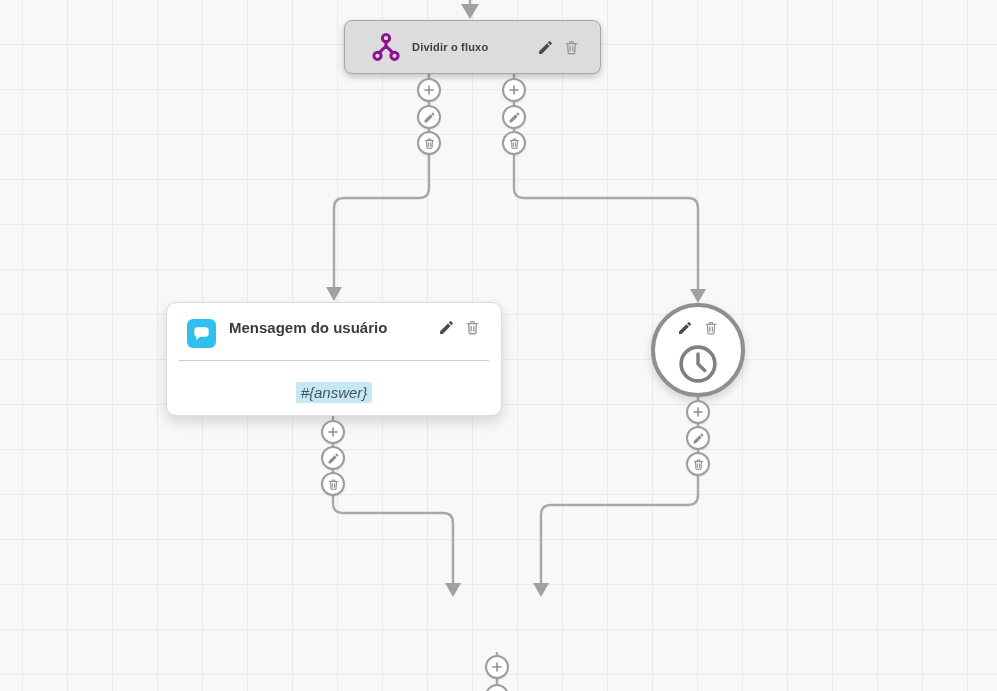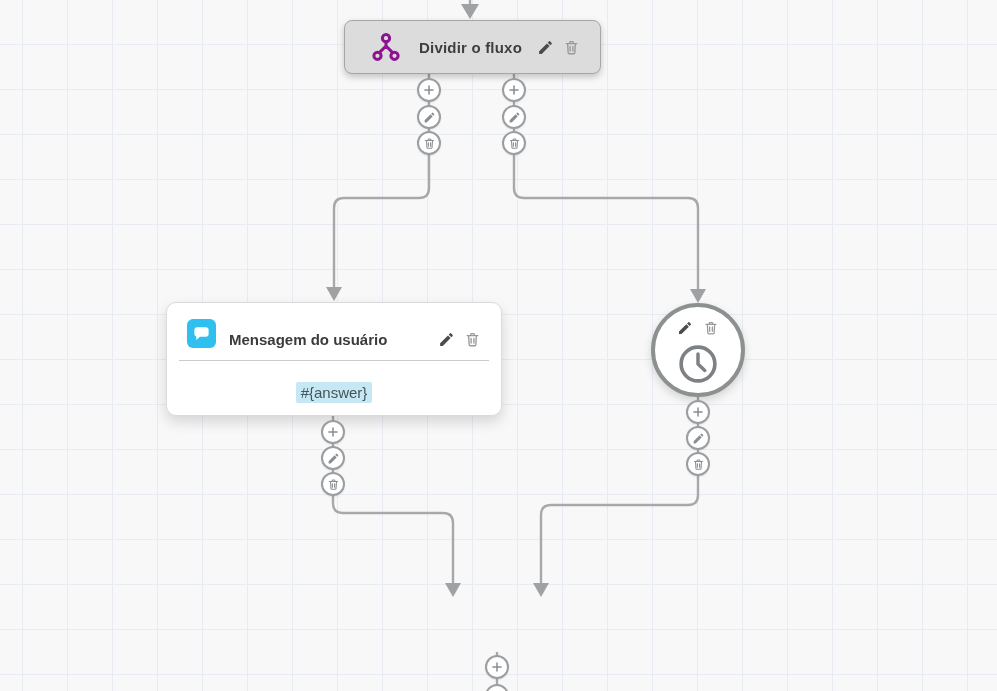--- a/index.html
+++ b/index.html
@@ -15,39 +15,39 @@
   }
   svg.connectors{position:absolute;left:0;top:0;z-index:1;}
 
   
   .gray-node{
     position:absolute;z-index:3;box-sizing:border-box;
     background:#dcdcdc;border:1px solid #a6a6a6;border-radius:8px;
     box-shadow:0 3px 7px rgba(0,0,0,.22);
     display:flex;align-items:center;padding:0 20px 0 26px;cursor:grab;
   }
-  .gray-node .node-label{font-size:15px;font-weight:700;color:#3e3e40;letter-spacing:.2px;white-space:nowrap;margin-left:7px;}
+  .gray-node .node-label{font-size:11px;font-weight:700;color:#3e3e40;letter-spacing:.2px;white-space:nowrap;}
   .node-icon{display:flex;align-items:center;margin-right:11px;}
   .node-actions{margin-left:auto;display:flex;align-items:center;gap:9px;}
   .icon-btn{background:none;border:none;padding:0;margin:0;display:flex;align-items:center;cursor:pointer;}
   .pencil{color:#4c4c4e;}
   .trash{color:#97999b;}
 
   
   .card-node{
     position:absolute;z-index:3;box-sizing:border-box;
     background:#ffffff;border:1px solid #d9dbdc;border-radius:10px;
     box-shadow:0 6px 14px rgba(0,0,0,.14);cursor:grab;
   }
-  .card-header{display:flex;align-items:flex-end;padding:16px 20px 12px 20px;}
+  .card-header{display:flex;align-items:flex-start;padding:16px 20px 12px 20px;}
   .chat-avatar{width:29px;height:29px;border-radius:6px;background:#2fc0f0;display:flex;align-items:center;justify-content:center;margin-right:13px;flex:none;}
   .card-header .node-label{font-size:15px;font-weight:700;color:#3b3b3d;white-space:nowrap;}
   .card-divider{border-top:1px solid #c9cbcc;margin:0 12px;}
   .card-body{height:43px;display:flex;align-items:center;justify-content:center;}
-  .variable-chip{font-size:15px;color:#46545a;background:#c6e7f4;padding:2px 5px;border-radius:2px;margin-top:20px;}
+  .variable-chip{font-size:15px;font-style:italic;color:#46545a;background:#c6e7f4;padding:2px 5px;border-radius:2px;margin-top:20px;}
 
   
   .clock-node{
     position:absolute;z-index:3;box-sizing:border-box;
     width:94px;height:94px;border-radius:50%;
     background:#fff;border:4px solid #8d9091;
     box-shadow:0 4px 10px rgba(0,0,0,.15);cursor:grab;
   }
   .clock-actions{position:absolute;left:0;top:13px;width:100%;display:flex;justify-content:center;gap:10px;}
   .clock-face{position:absolute;left:50%;top:35px;transform:translateX(-50%);color:#7d8183;}

